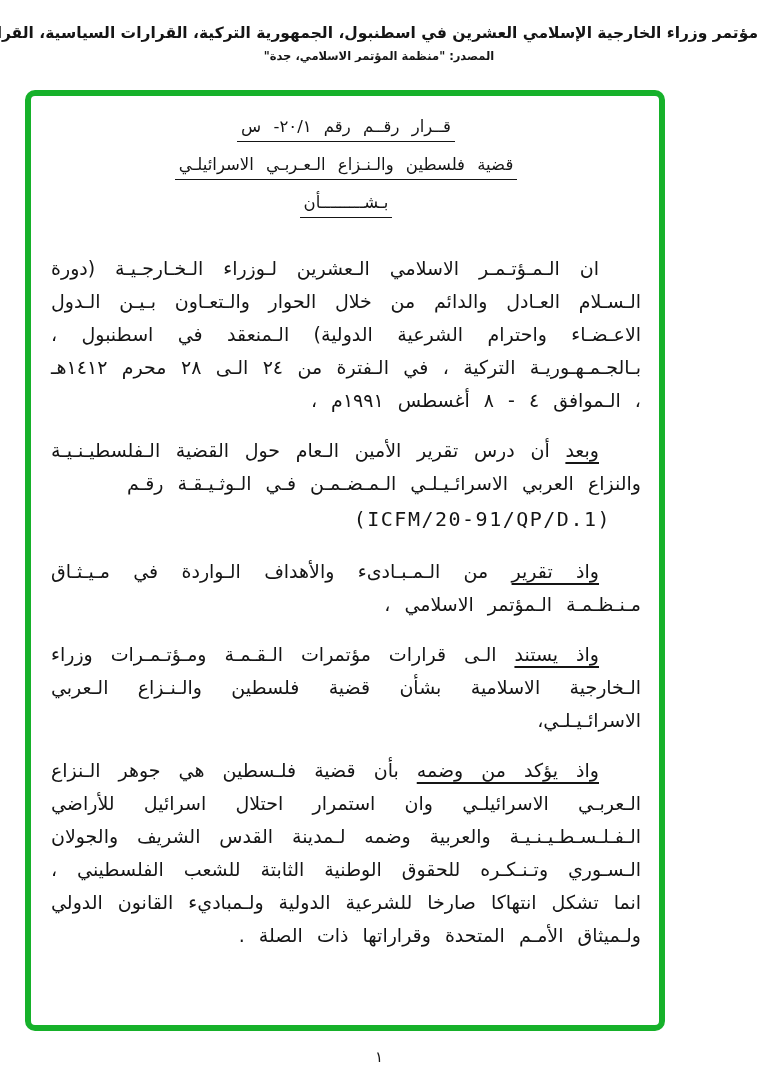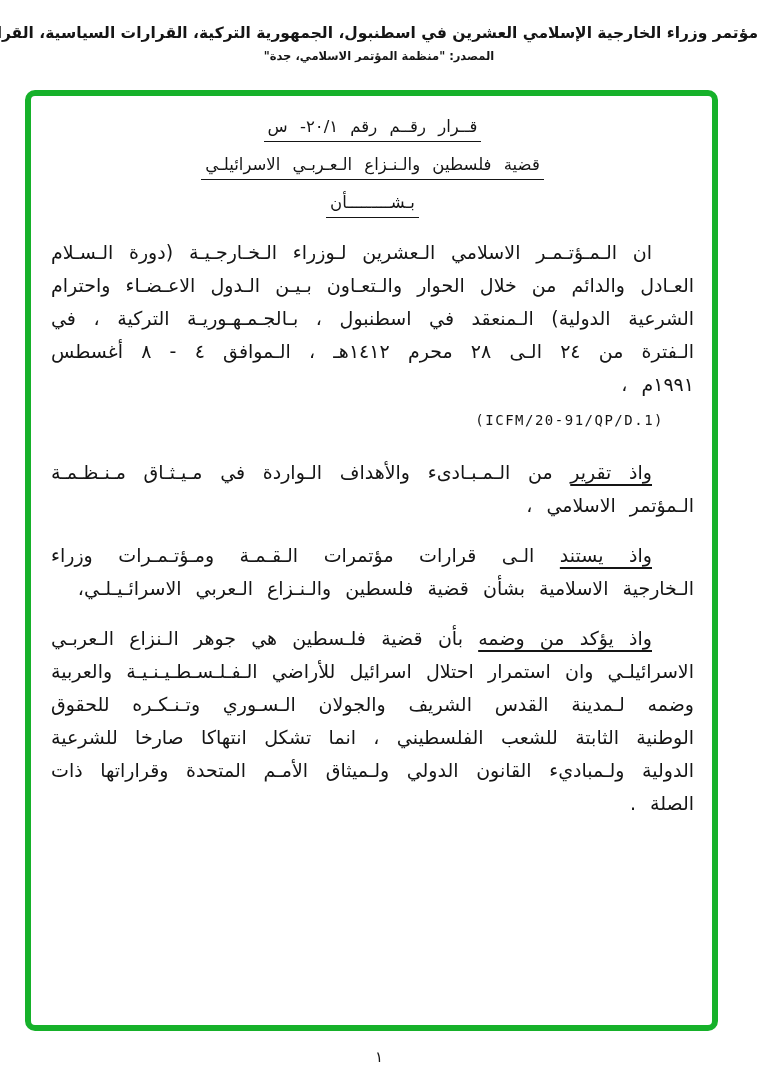--- a/index.html
+++ b/index.html
@@ -34,21 +34,21 @@
   .doc-header .h-line2 {
     margin-top: 7px;
     font-size: 11.5px;
     font-weight: bold;
   }
   
   .frame {
     position: absolute;
     top: 90px;
     left: 25px;
-    width: 693px;
+    width: 640px;
     height: 941px;
     box-sizing: border-box;
     border: 6px solid #16b12a;
     border-radius: 10px;
     padding: 10px 18px 0 20px;
     background: #ffffff;
   }
   
   .title-block {
     text-align: center;
@@ -69,34 +69,34 @@
   
   .para {
     margin: 17px 0 0 0;
     font-size: 19px;
     line-height: 33px;
     text-align: justify;
     text-indent: 42px;
     word-spacing: 8px;
   }
   .para.first {
-    margin-top: 14px;
+    margin-top: 30px;
   }
   .lead {
     text-decoration: underline;
     text-underline-offset: 5px;
     text-decoration-thickness: 1.5px;
   }
   .doc-code {
     direction: ltr;
     text-align: right;
     padding-right: 30px;
     text-indent: 0;
     font-family: "DejaVu Sans Mono", monospace;
-    font-size: 14px;
+    font-size: 20px;
     letter-spacing: 1.5px;
     line-height: 38px;
   }
   
   .page-number {
     position: absolute;
     bottom: 12px;
     left: 0;
     right: 0;
     text-align: center;
@@ -124,20 +124,24 @@
       </div>
       <div class="title-line">
         <span>بـشـــــــــأن</span>
       </div>
     </div>
 
     <p class="para first">
       <span>ان الـمـؤتـمـر الاسلامي الـعشرين لـوزراء الـخـارجـيـة (دورة الـسـلام العـادل والدائم من خلال الحوار والـتعـاون بـيـن الـدول الاعـضـاء واحترام الشرعية الدولية) الـمنعقد في اسطنبول ، بـالجـمـهـوريـة التركية ، في الـفترة من ٢٤ الـى ٢٨ محرم ١٤١٢هـ ، الـموافق ٤ - ٨ أغسطس ١٩٩١م ،</span>
     </p>
 
+    <p class="para">
+      <span class="lead">وبعد</span>
+      <span>أن درس تقرير الأمين الـعام حول القضية الـفلسطيـنـيـة والنزاع العربي الاسرائـيـلـي الـمـضـمـن فـي الـوثـيـقـة رقـم</span>
+    </p>
     <div class="doc-code">(ICFM/20-91/QP/D.1)</div>
 
     <p class="para">
       <span class="lead">واذ تقرير</span>
       <span>من الـمـبـادىء والأهداف الـواردة في مـيـثـاق مـنـظـمـة الـمؤتمر الاسلامي ،</span>
     </p>
 
     <p class="para">
       <span class="lead">واذ يستند</span>
       <span>الـى قرارات مؤتمرات الـقـمـة ومـؤتـمـرات وزراء الـخارجية الاسلامية بشأن قضية فلسطين والـنـزاع الـعربي الاسرائـيـلـي،</span>

